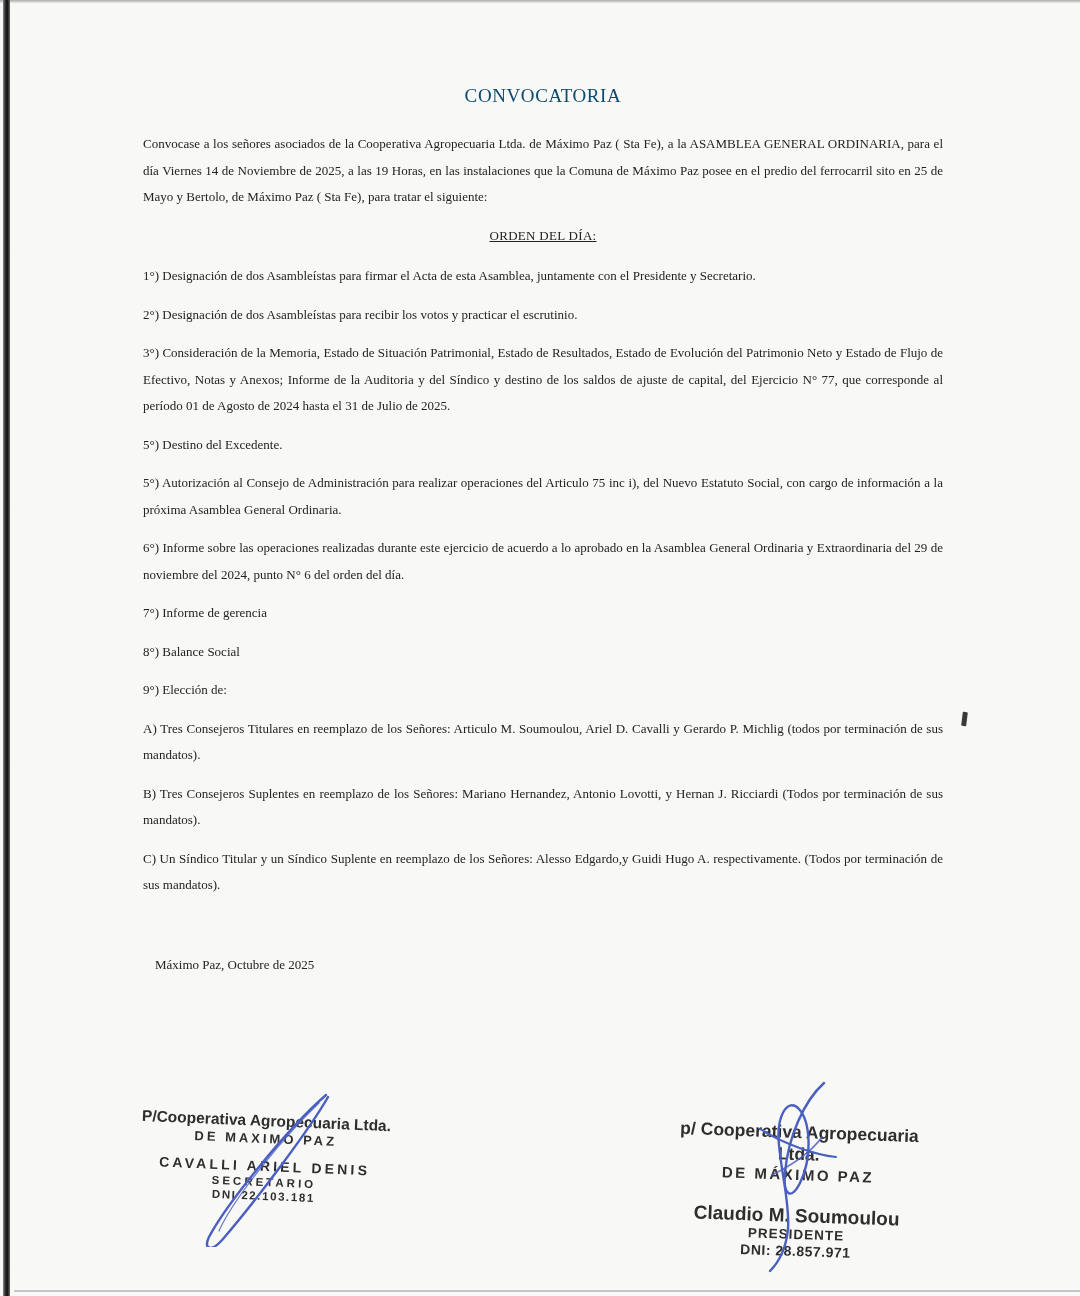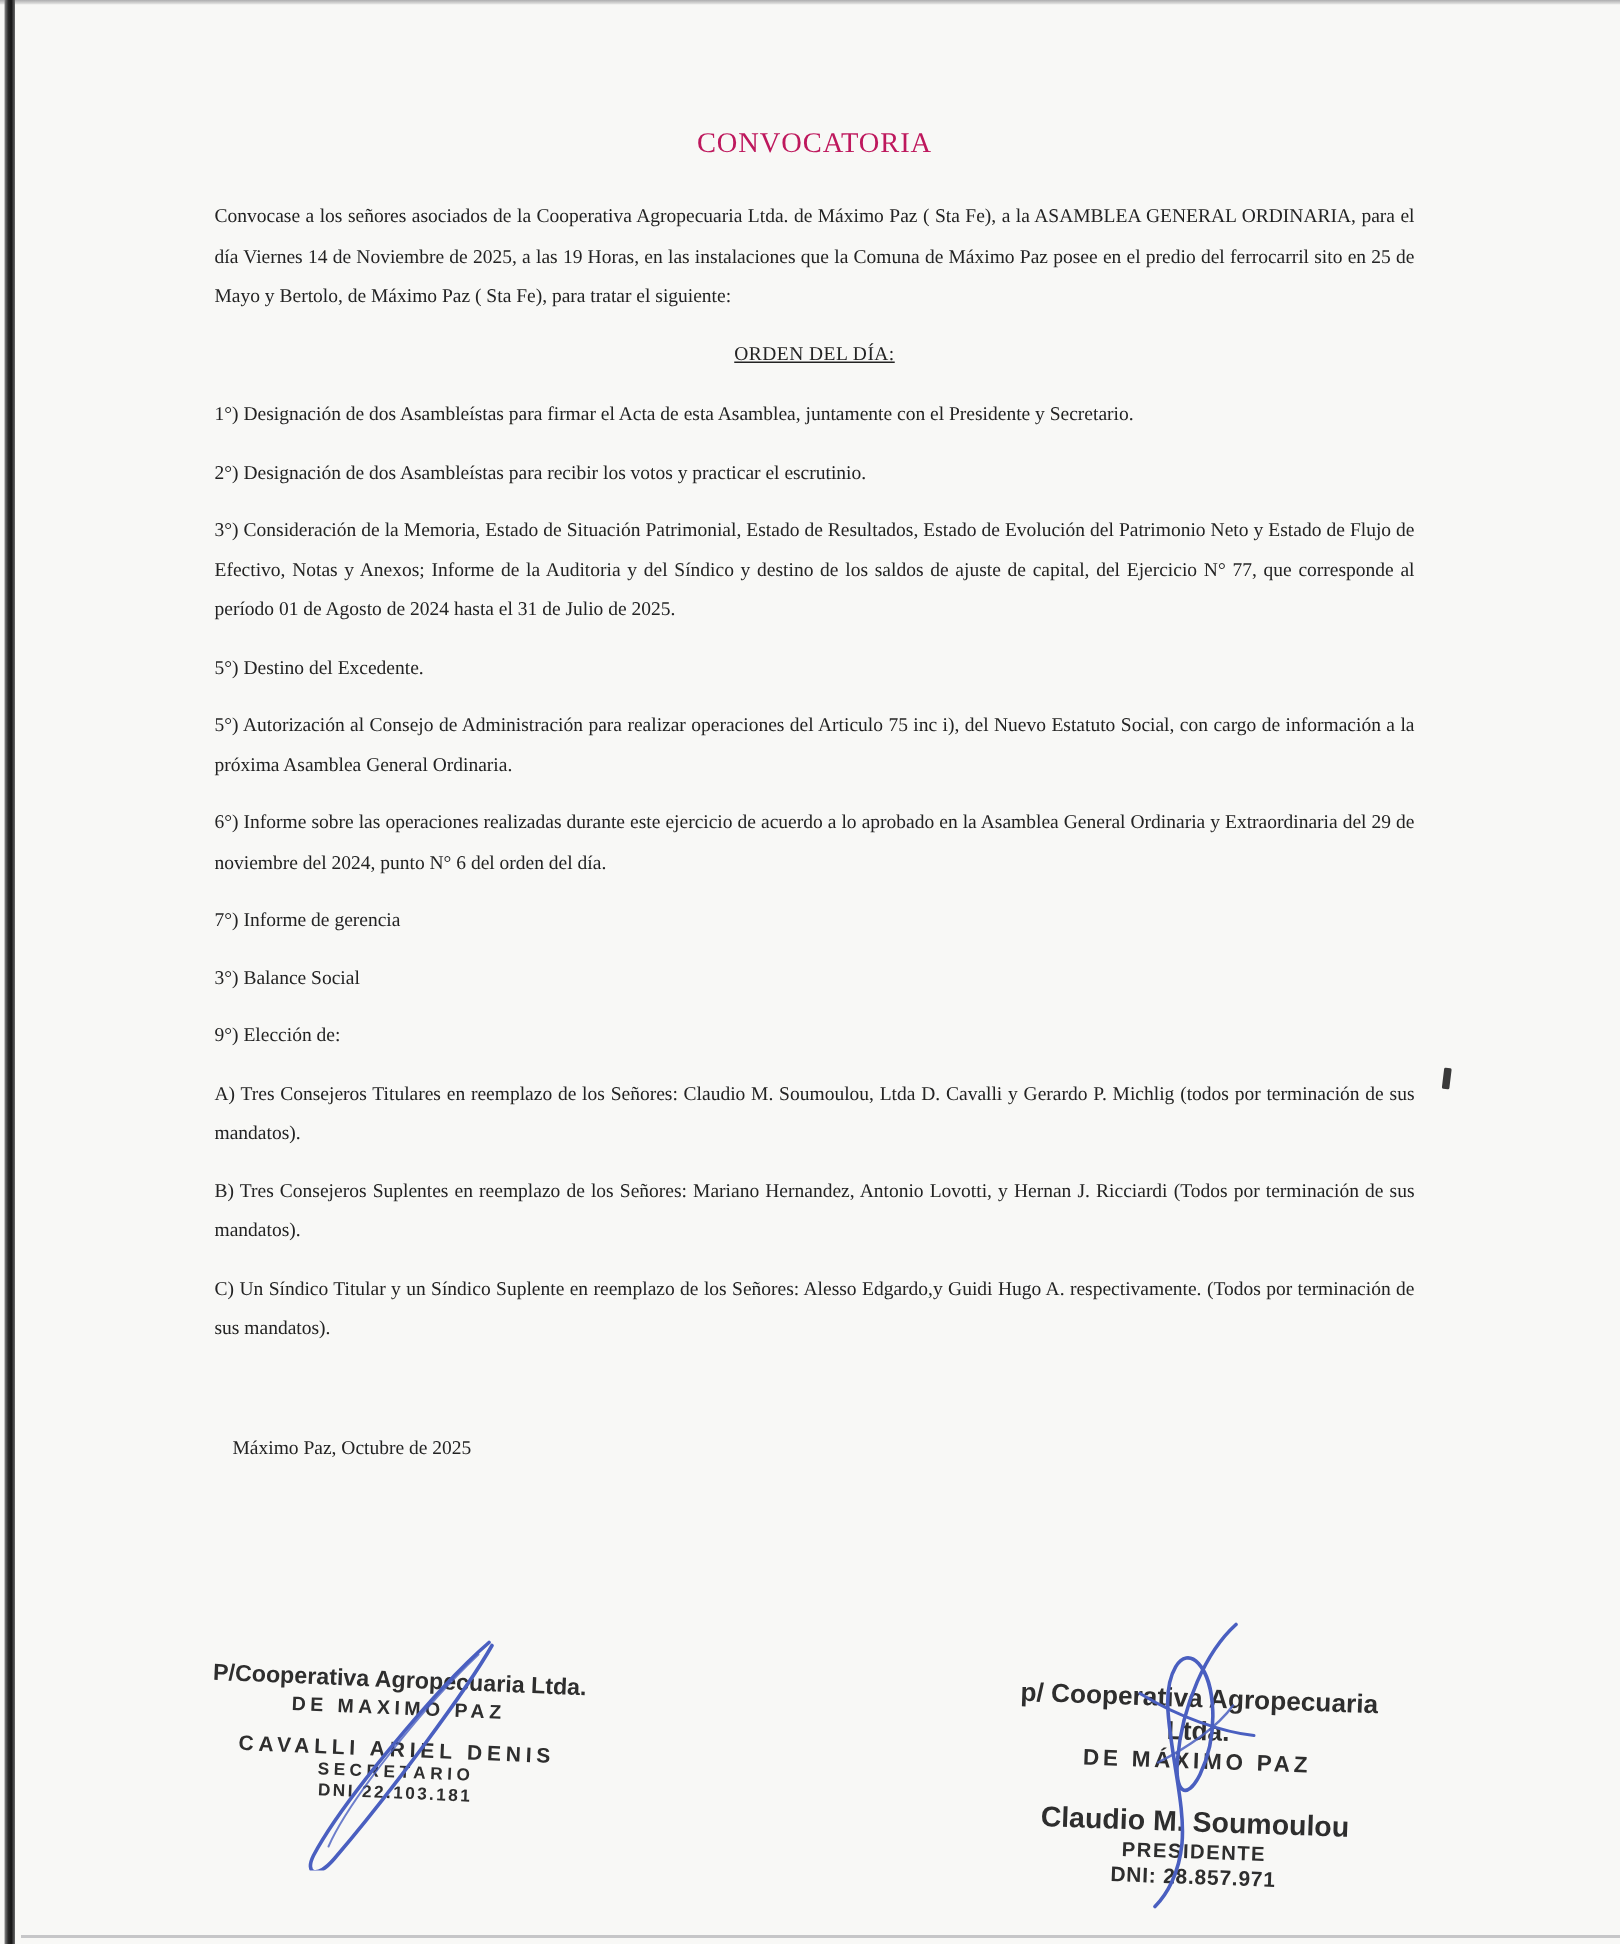--- a/index.html
+++ b/index.html
@@ -34,21 +34,21 @@
     position:absolute;left:962px;top:712px;width:5px;height:14px;
     background:#3a3a3a;transform:rotate(7deg);border-radius:1px;
   }
   
   .doc{
     position:absolute;left:143px;top:84px;width:800px;
   }
   .doc-title{
     text-align:center;
     font-size:19px;line-height:23px;letter-spacing:.6px;
-    font-weight:400;color:#be185d;
+    font-weight:400;color:#0c4a6e;
     margin-bottom:24px;
   }
   .doc p{
     font-size:13px;line-height:26.5px;
     text-align:justify;
     margin:0 0 12px 0;
   }
   .agenda-heading{
     text-align:center !important;
     margin-bottom:14px !important;
@@ -109,23 +109,23 @@
 
   <p class="agenda-heading">ORDEN DEL DÍA:</p>
 
   <p>1°) Designación de dos Asambleístas para firmar el Acta de esta Asamblea, juntamente con el Presidente y Secretario.</p>
   <p>2°) Designación de dos Asambleístas para recibir los votos y practicar el escrutinio.</p>
   <p>3°) Consideración de la Memoria, Estado de Situación Patrimonial, Estado de Resultados, Estado de Evolución del Patrimonio Neto y Estado de Flujo de Efectivo, Notas y Anexos; Informe de la Auditoria y del Síndico y destino de los saldos de ajuste de capital, del Ejercicio N° 77, que corresponde al período 01 de Agosto de 2024 hasta el 31 de Julio de 2025.</p>
   <p>5°) Destino del Excedente.</p>
   <p>5°) Autorización al Consejo de Administración para realizar operaciones del Articulo 75 inc i), del Nuevo Estatuto Social, con cargo de información a la próxima Asamblea General Ordinaria.</p>
   <p>6°) Informe sobre las operaciones realizadas durante este ejercicio de acuerdo a lo aprobado en la Asamblea General Ordinaria y Extraordinaria del 29 de noviembre del 2024, punto N° 6 del orden del día.</p>
   <p>7°) Informe de gerencia</p>
-  <p>3°) Balance Social</p>
+  <p>8°) Balance Social</p>
   <p>9°) Elección de:</p>
-  <p>A)  Tres Consejeros Titulares en reemplazo de los Señores:  Claudio M. Soumoulou, Ltda D. Cavalli  y Gerardo P. Michlig  (todos por terminación de sus mandatos).</p>
+  <p>A)  Tres Consejeros Titulares en reemplazo de los Señores:  Articulo M. Soumoulou, Ariel D. Cavalli  y Gerardo P. Michlig  (todos por terminación de sus mandatos).</p>
   <p>B)  Tres Consejeros Suplentes en reemplazo de los Señores: Mariano Hernandez,  Antonio Lovotti,  y Hernan J. Ricciardi (Todos por terminación de sus mandatos).</p>
   <p>C)  Un Síndico Titular y un Síndico Suplente en reemplazo de los Señores: Alesso Edgardo,y Guidi Hugo A. respectivamente. (Todos por terminación de sus mandatos).</p>
 
   <p class="date-line">Máximo Paz, Octubre de 2025</p>
 </div>
 
 <div class="sig-area">
 
   <div class="stamp stamp-left">
     <div class="org1">P/Cooperativa Agropecuaria Ltda.</div>

